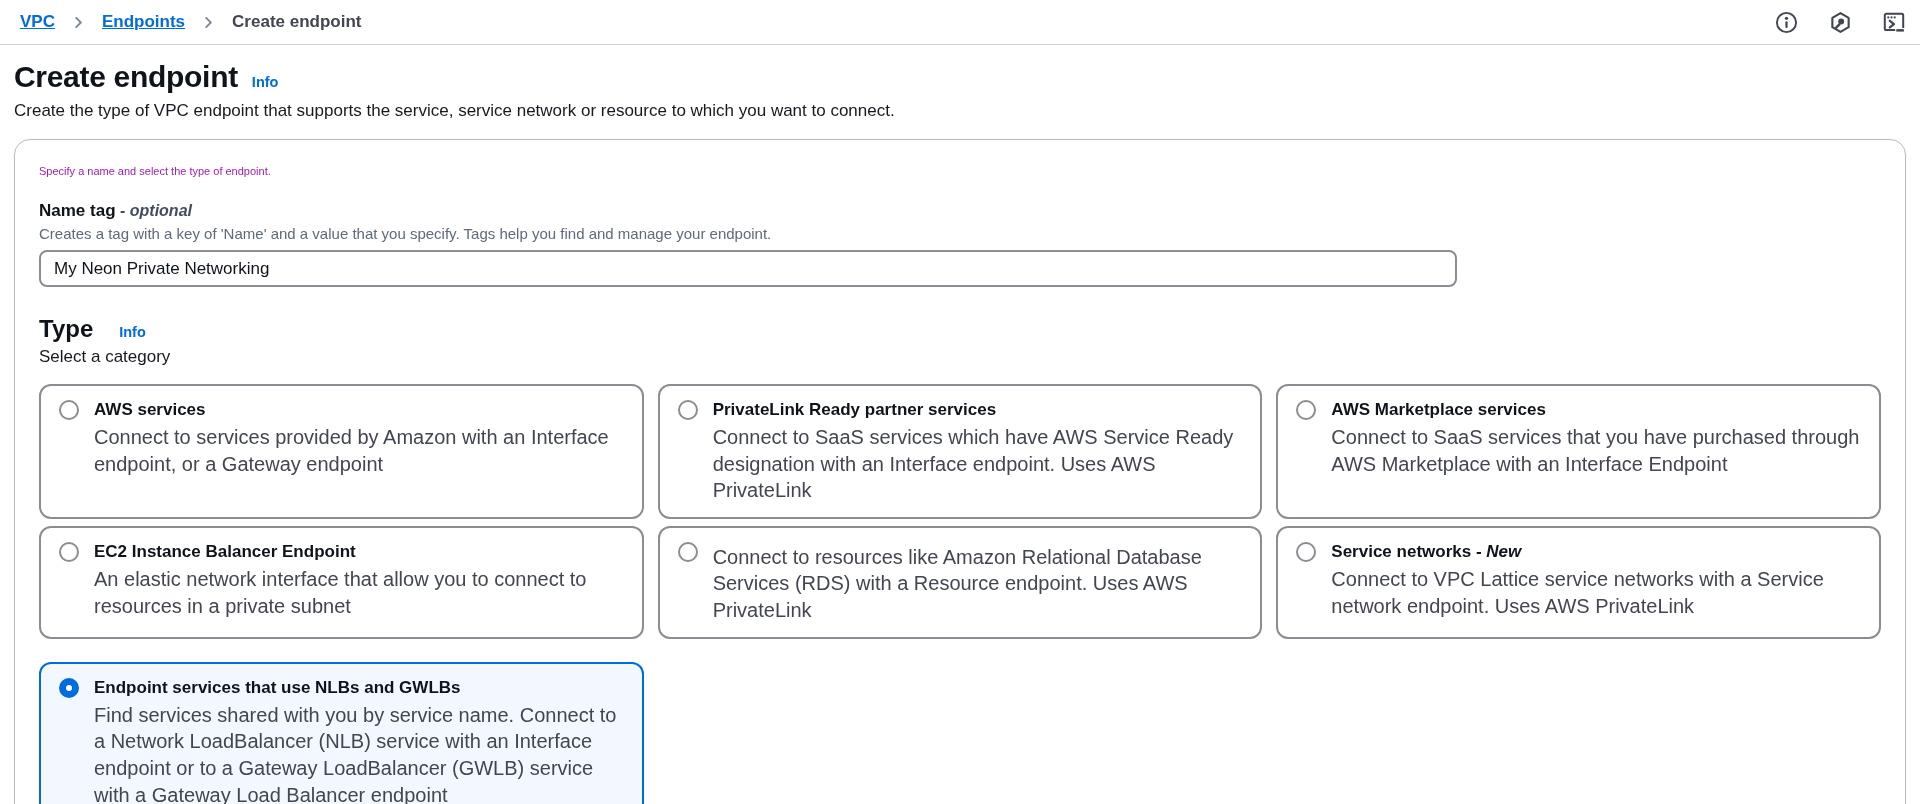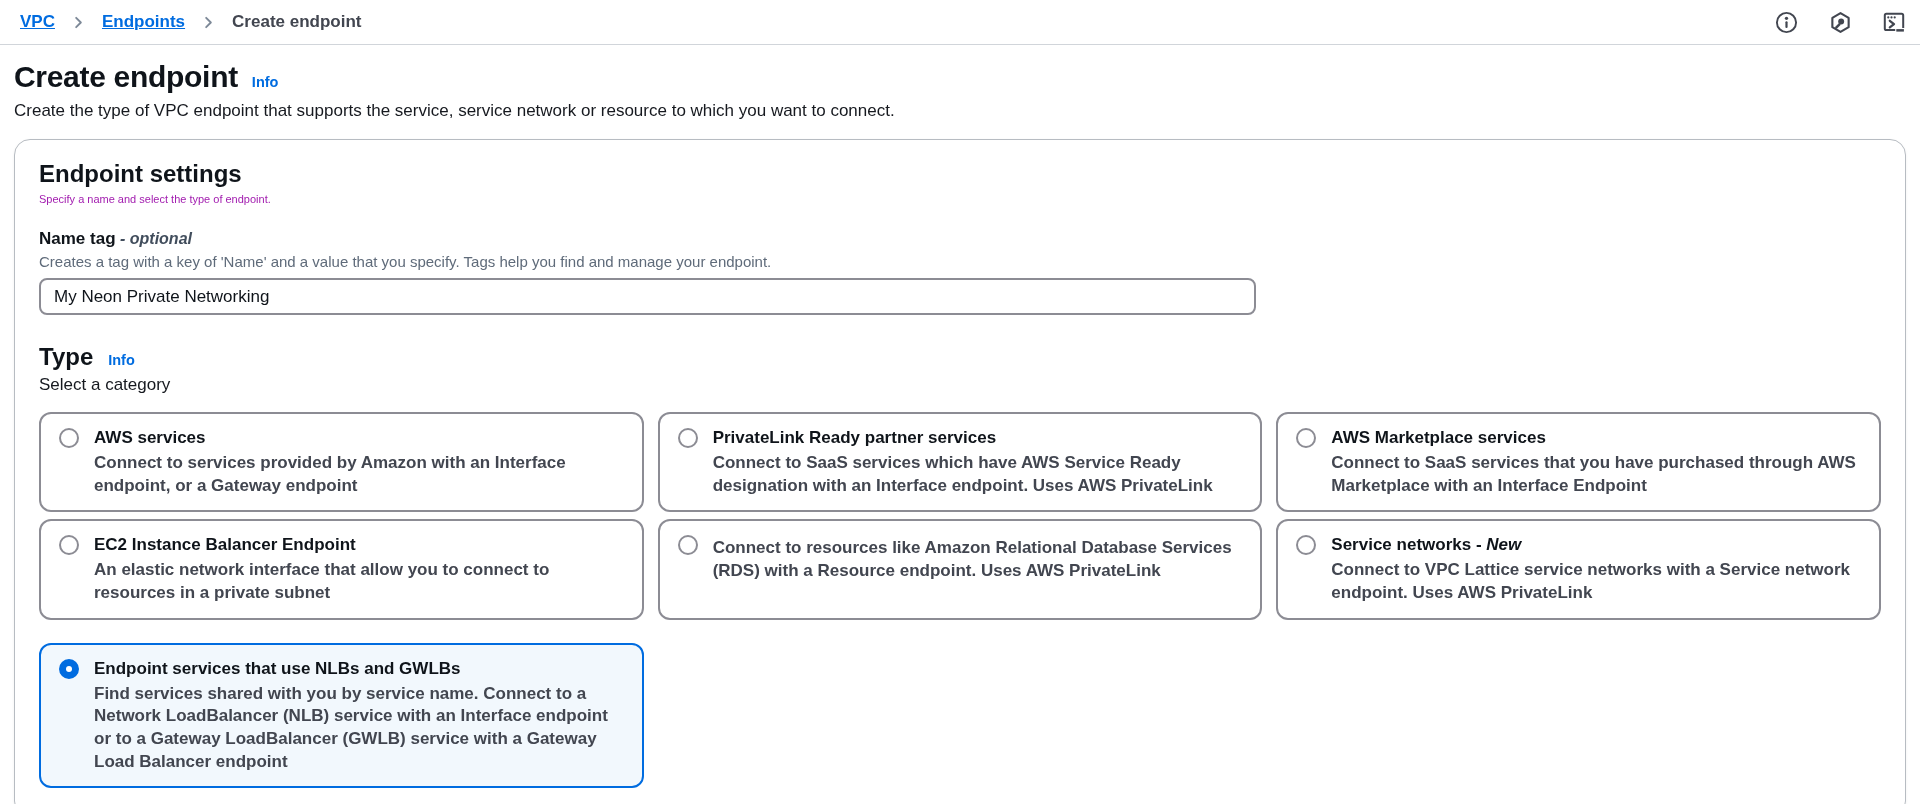--- a/index.html
+++ b/index.html
@@ -41,28 +41,28 @@
   }
   .card h2 { font-size: 24px; font-weight: 700; margin: 0; color: #0f141a; }
   .card-sub { font-size: 11px; margin: 5px 0 0 0; color: #a21caf; }
 
   
   .field { margin-top: 24px; }
   .field-label { font-size: 17px; font-weight: 700; }
   .field-optional { font-style: italic; font-weight: 600; color: #414d5c; }
   .field-constraint { font-size: 15px; color: #5f6b7a; margin-top: 4px; }
   .text-input {
-    display: block; margin-top: 8px; width: 1217px; height: 37px;
+    display: block; margin-top: 8px; width: 1418px; height: 37px;
     border: 2px solid #8c8c94; border-radius: 8px;
     padding: 0 13px; font-family: inherit; font-size: 17px; color: #0f141a;
     outline: none; background: #fff;
   }
 
   
-  .type-head-row { display: flex; align-items: baseline; gap: 15px; margin-top: 28px; }
+  .type-head-row { display: flex; align-items: baseline; gap: 26px; margin-top: 28px; }
   .type-sub { font-size: 17px; margin: 4px 0 0 0; color: #16191f; }
 
   
   .tiles {
     display: grid; grid-template-columns: repeat(3, 1fr);
     column-gap: 14px; row-gap: 7px; margin-top: 17px;
   }
   .tile {
     border: 2px solid #8c8c94; border-radius: 12px; background: #fff;
     padding: 13px 16px 13px 18px; display: flex; gap: 15px;
@@ -76,21 +76,21 @@
   .radio {
     position: relative; flex: none; width: 20px; height: 20px; margin-top: 1px;
     border: 2px solid #8c8c94; border-radius: 50%; background: #fff;
   }
   .tile.selected .radio { border-color: var(--selected-border, #006ce0); background: var(--selected-border, #006ce0); }
   .tile.selected .radio::after {
     content: ""; position: absolute; inset: 5px; background: #fff; border-radius: 50%;
   }
   .tile-title { font-size: 17px; font-weight: 700; line-height: 1.3; color: #0f141a; }
   .tile-title em { font-style: italic; }
-  .tile-desc { font-size: 17px; color: #424650; line-height: 1.33; margin-top: 3px; font-weight: bold; }
+  .tile-desc { font-size: 20px; color: #424650; line-height: 1.33; margin-top: 3px; }
 </style>
 </head>
 <body>
 
 <header class="topbar">
   <nav class="crumbs">
     <a class="crumb-link">VPC</a>
     <span class="crumb-sep">
       <svg width="15" height="15" viewBox="0 0 16 16">
           <path d="M5.5 3 l5 5 -5 5" fill="none" stroke="#7d8998" stroke-width="2" stroke-linecap="round" stroke-linejoin="round"></path>
@@ -134,21 +134,20 @@
 </header>
 
 <main>
   <div class="page-title-row">
     <h1 class="page-title">Create endpoint</h1>
     <span class="info-link">Info</span>
   </div>
   <p class="page-desc">Create the type of VPC endpoint that supports the service, service network or resource to which you want to connect.</p>
 
   <section class="card">
-    <h2>Endpoint settings</h2>
     <p class="card-sub">Specify a name and select the type of endpoint.</p>
 
     <div class="field">
       <div>
         <span class="field-label">Name tag</span>
         <span class="field-optional">- optional</span>
       </div>
       <div class="field-constraint">Creates a tag with a key of 'Name' and a value that you specify. Tags help you find and manage your endpoint.</div>
       <input class="text-input" type="text" value="My Neon Private Networking" style="">
     </div>

